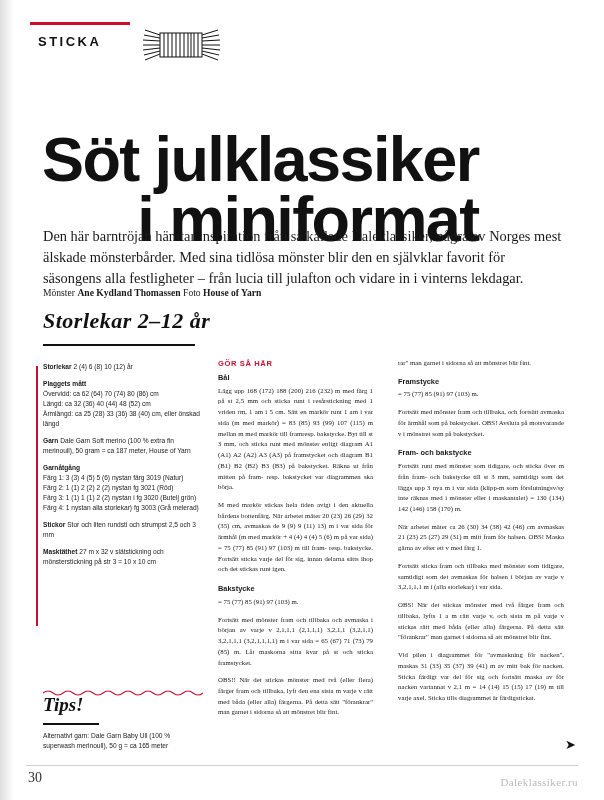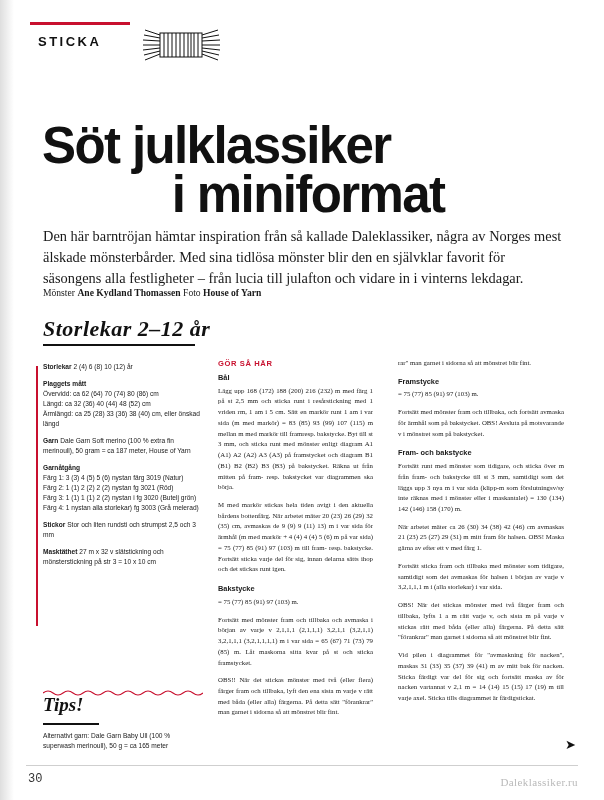--- a/index.html
+++ b/index.html
@@ -59,21 +59,21 @@
   }
 
   
   .headline {
     position: absolute;
     top: 88px;
     left: 42px;
     right: 30px;
     font-family: "Liberation Sans", sans-serif;
     font-weight: bold;
-    font-size: 51px;
+    font-size: 63px;
     line-height: 0.95;
     letter-spacing: -1.6px;
     color: #111;
   }
   .headline .l2 { display: block; text-align: center; }
 
   
   .standfirst {
     position: absolute;
     top: 212px;
@@ -91,21 +91,21 @@
     width: 520px;
     font-family: "Liberation Serif", serif;
     font-size: 9.6px;
     color: #1a1a1a;
   }
   .byline b { font-weight: bold; }
 
   
   .sizes-head {
     position: absolute;
-    top: 316px;
+    top: 308px;
     left: 43px;
     font-family: "Liberation Serif", serif;
     font-style: italic;
     font-weight: bold;
     font-size: 22px;
     letter-spacing: 0.5px;
     color: #111;
   }
   .sizes-rule {
     position: absolute;
@@ -209,22 +209,22 @@
     bottom: 34px;
     left: 26px;
     right: 26px;
     height: 1px;
     background: #cfcfcf;
   }
   .page-no {
     position: absolute;
     bottom: 14px;
     left: 28px;
-    font-family: Liberation Mono, monospace;
-    font-size: 12px;
+    font-family: Liberation Serif, serif;
+    font-size: 14px;
     color: #333;
   }
   .site {
     position: absolute;
     bottom: 12px;
     right: 26px;
     font-family: "Liberation Serif", serif;
     font-size: 11px;
     color: #b9b9b9;
     letter-spacing: 0.4px;

